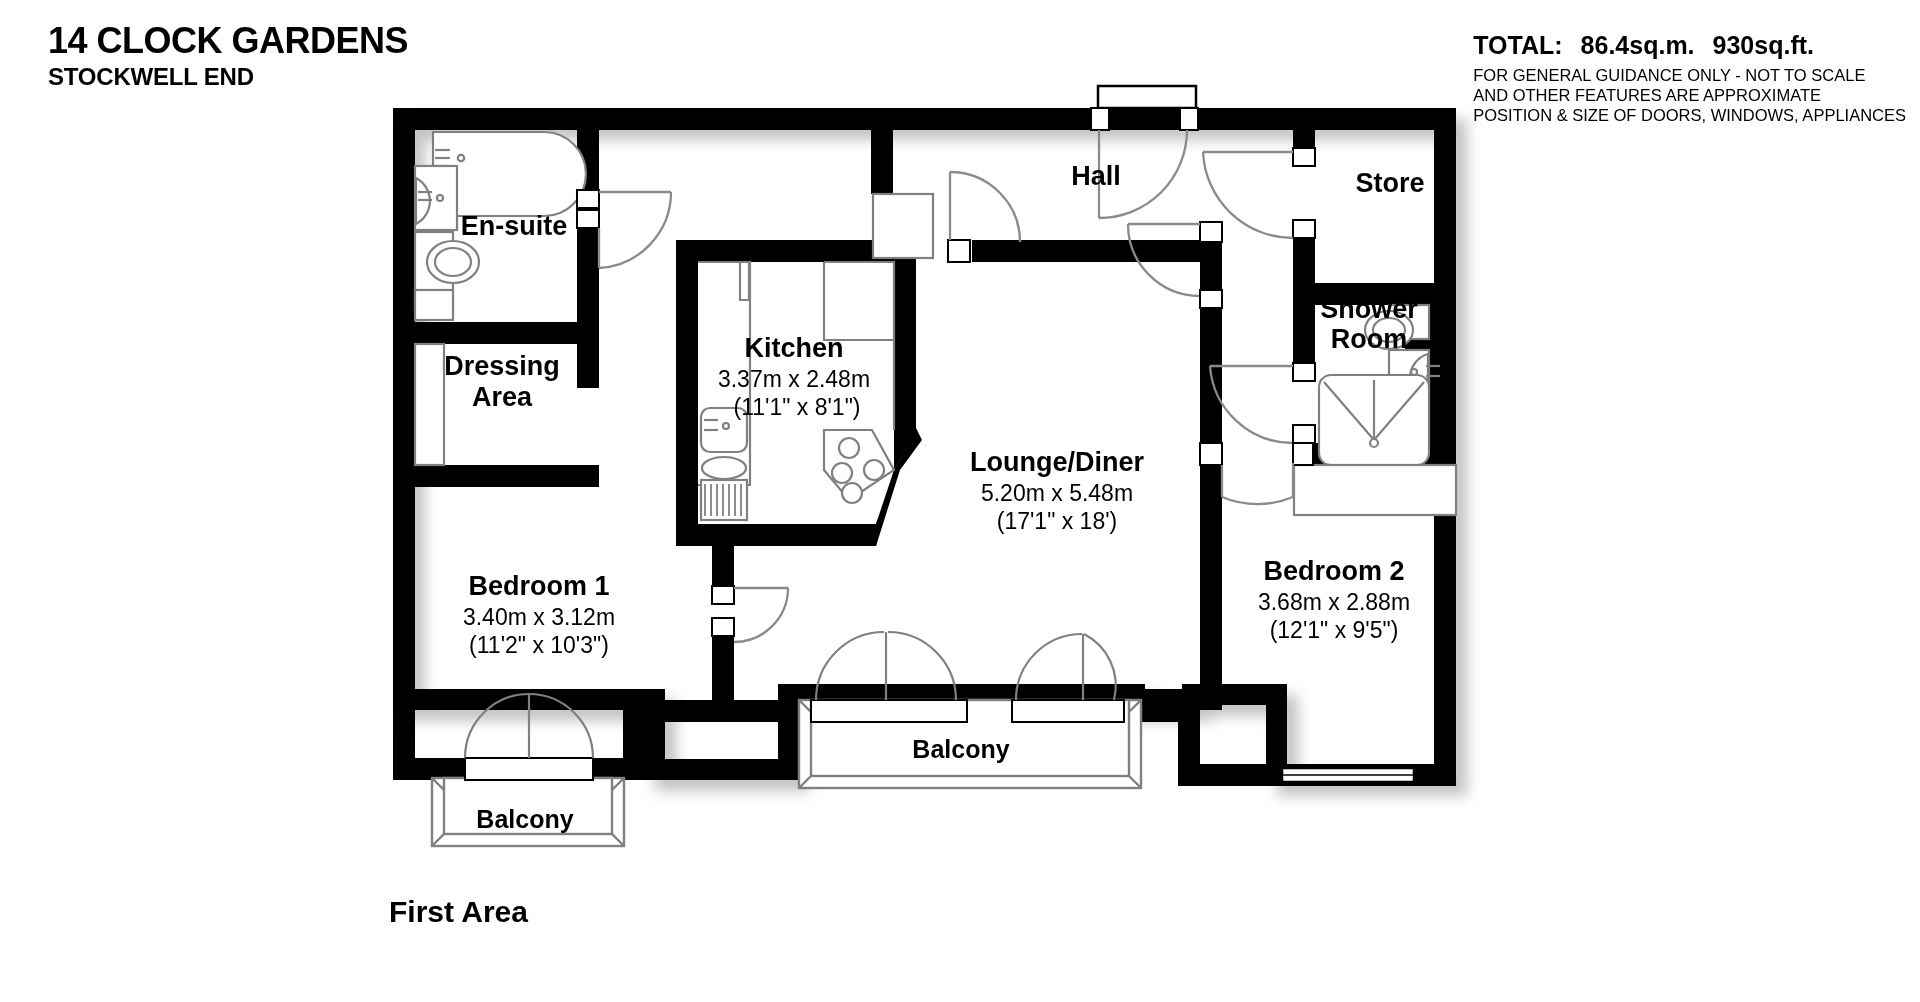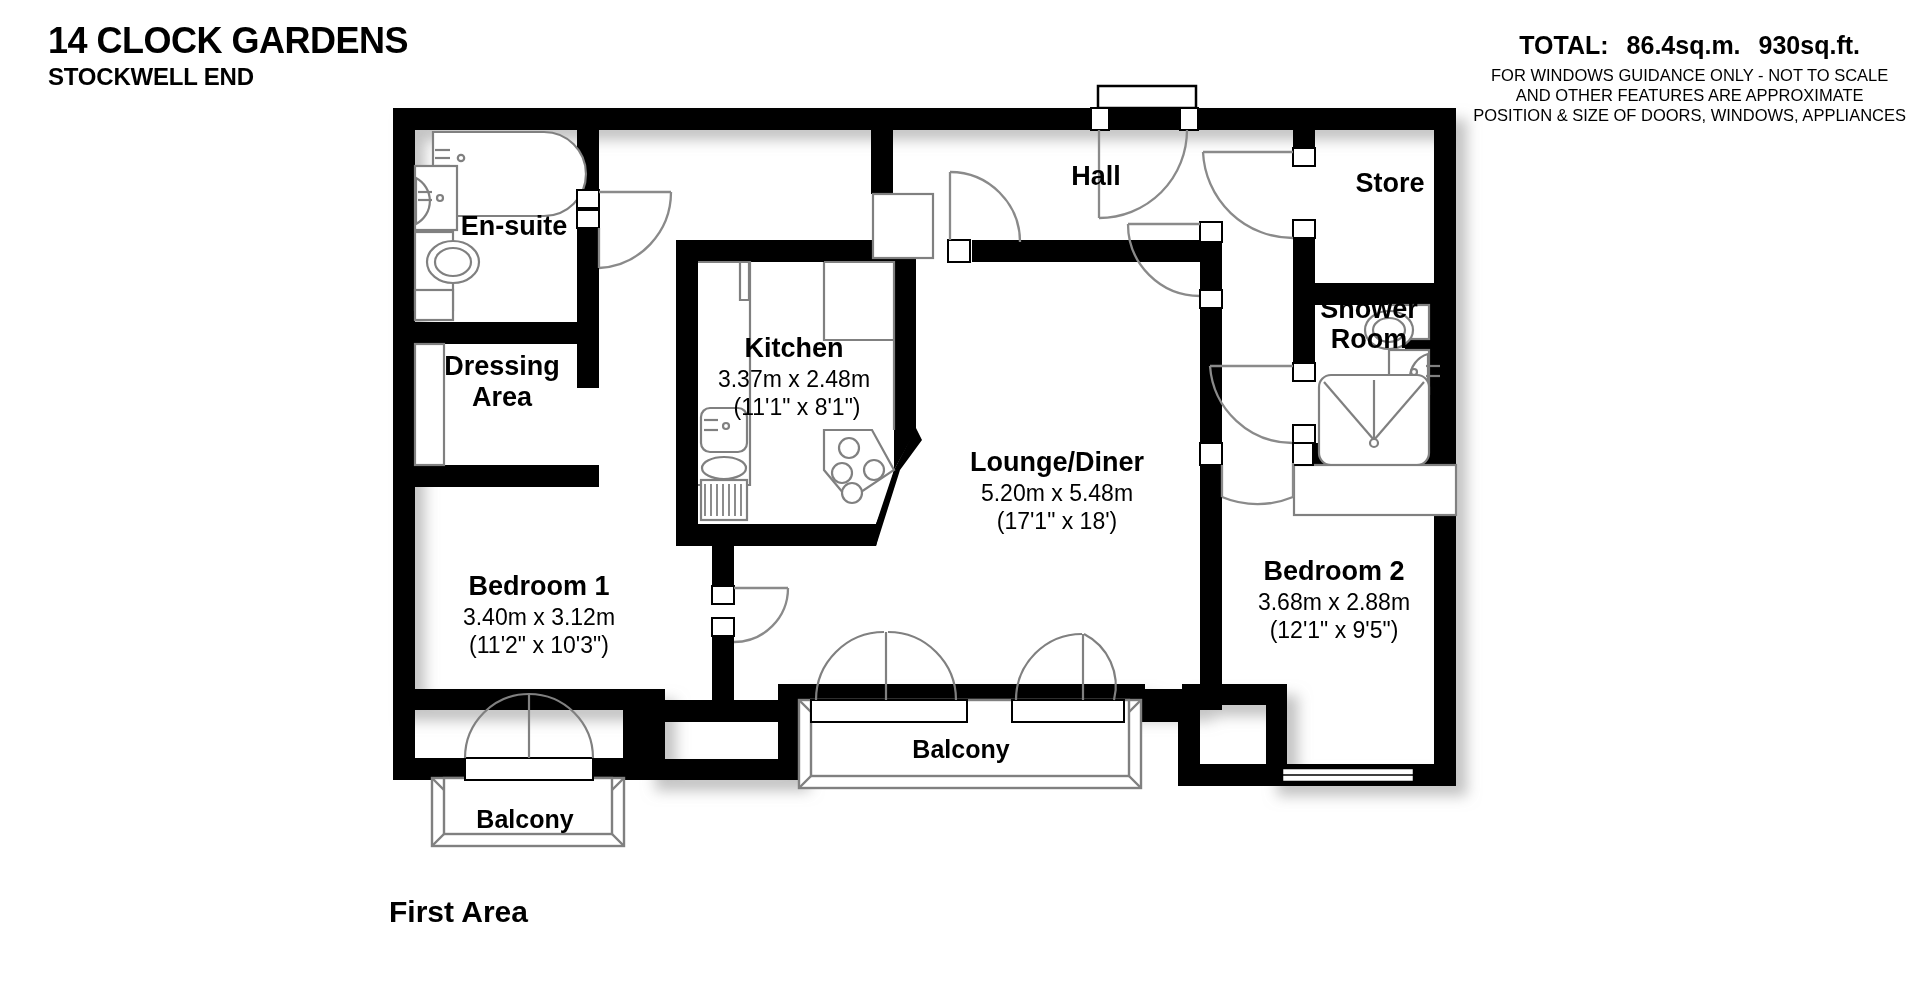--- a/index.html
+++ b/index.html
@@ -38,21 +38,21 @@
     font-size: 24px;
     font-weight: bold;
     letter-spacing: -0.2px;
     margin-top: 4px;
     white-space: nowrap;
   }
   .info-block {
     position: absolute;
     right: 18px;
     top: 30px;
-    text-align: center;
+    text-align: left;
     line-height: 1.22;
   }
   .total-line {
     font-size: 25px;
     font-weight: bold;
     white-space: nowrap;
     margin-bottom: 4px;
   }
   .total-line .gap { display: inline-block; width: 18px; }
   .disclaimer {
@@ -85,21 +85,21 @@
 
   <div class="title-block">
     <div class="title-main">14 CLOCK GARDENS</div>
     <div class="title-sub">STOCKWELL END</div>
   </div>
 
   <div class="info-block">
     <div class="total-line">
       <span>TOTAL:</span><span class="gap"></span><span>86.4sq.m.</span><span class="gap"></span><span>930sq.ft.</span>
     </div>
-    <div class="disclaimer">FOR WINDOWS GUIDANCE ONLY - NOT TO SCALE</div>
+    <div class="disclaimer">FOR GENERAL GUIDANCE ONLY - NOT TO SCALE</div>
     <div class="disclaimer">AND OTHER FEATURES ARE APPROXIMATE</div>
     <div class="disclaimer">POSITION &amp; SIZE OF DOORS, WINDOWS, APPLIANCES</div>
   </div>
 
   <svg id="plan-svg" width="1920" height="1002" viewBox="0 0 1920 1002">
     <defs>
       <filter id="wallShadow" x="-30%" y="-30%" width="190%" height="190%">
         <feDropShadow dx="11" dy="11" stdDeviation="7" flood-color="#b8b8b8" flood-opacity="0.85"></feDropShadow>
       </filter>
     </defs>

